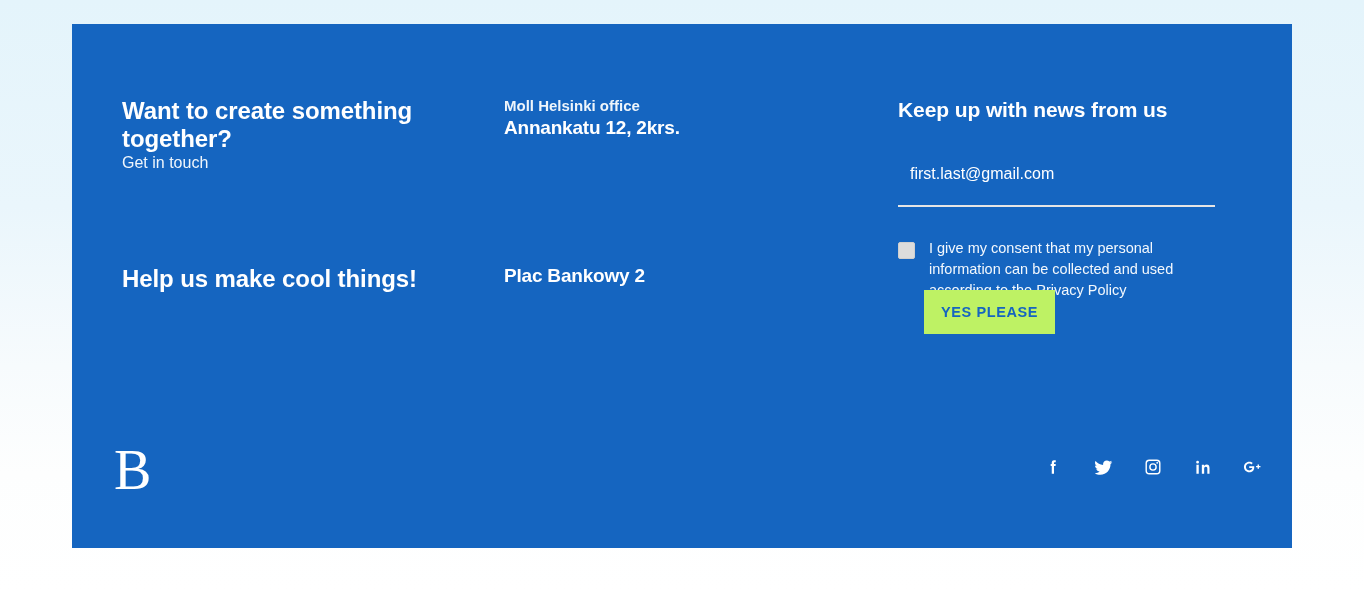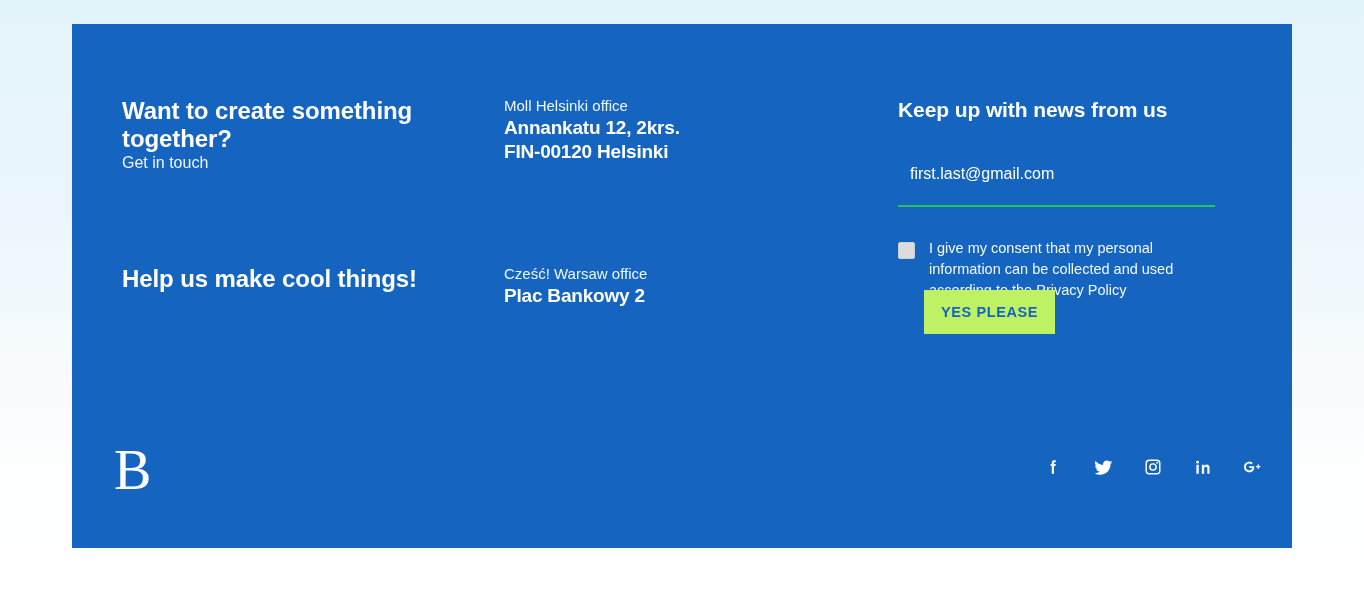--- a/index.html
+++ b/index.html
@@ -69,21 +69,21 @@
 
   
   .office-block { position: absolute; left: 0; }
   .office-block.first  { top: 72px; }
   .office-block.second { top: 240px; }
 
   .office-label {
     font-size: 15px;
     line-height: 20px;
     color: #eef5fb;
-    font-weight: normal;
+    font-weight: bold;
   }
 
   .office-address {
     font-size: 19px;
     font-weight: bold;
     line-height: 24px;
     color: #ffffff;
     letter-spacing: -0.2px;
   }
 
@@ -100,21 +100,21 @@
     white-space: nowrap;
   }
 
   .email-field {
     position: absolute;
     left: 0;
     top: 127px;
     width: 317px;
     height: 56px;
     border: none;
-    border-bottom: 2px solid #22c55e;
+    border-bottom: 2px solid #e5e5e5;
     background: transparent;
     color: #ffffff;
     font-family: "Liberation Sans", sans-serif;
     font-size: 16px;
     padding: 0 0 8px 12px;
     outline: none;
   }
   .email-field::placeholder { color: #dfeaf5; }
 
   .consent-row {
@@ -245,25 +245,23 @@
           <div class="cta-title">Help us make cool things!</div>
         </div>
 
       </div>
 
       <div class="col-offices">
 
         <div class="office-block first">
           <div class="office-label">Moll Helsinki office</div>
           <div class="office-address">Annankatu 12, 2krs.</div>
-          <div class="office-address">FIN-00120 Helsinki</div>
         </div>
 
         <div class="office-block second">
-          <div class="office-label">Cześć! Warsaw office</div>
           <div class="office-address">Plac Bankowy 2</div>
         </div>
 
       </div>
 
       <div class="col-news">
 
         <div class="news-title">Keep up with news from us</div>
 
         <input class="email-field" type="text" value="first.last@gmail.com" placeholder="first.last@gmail.com" style="">

